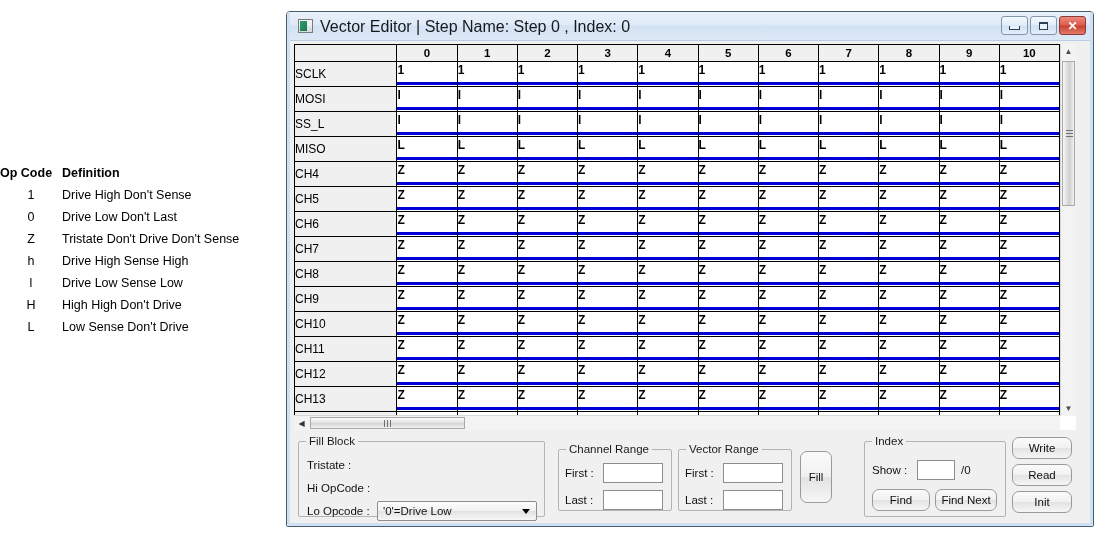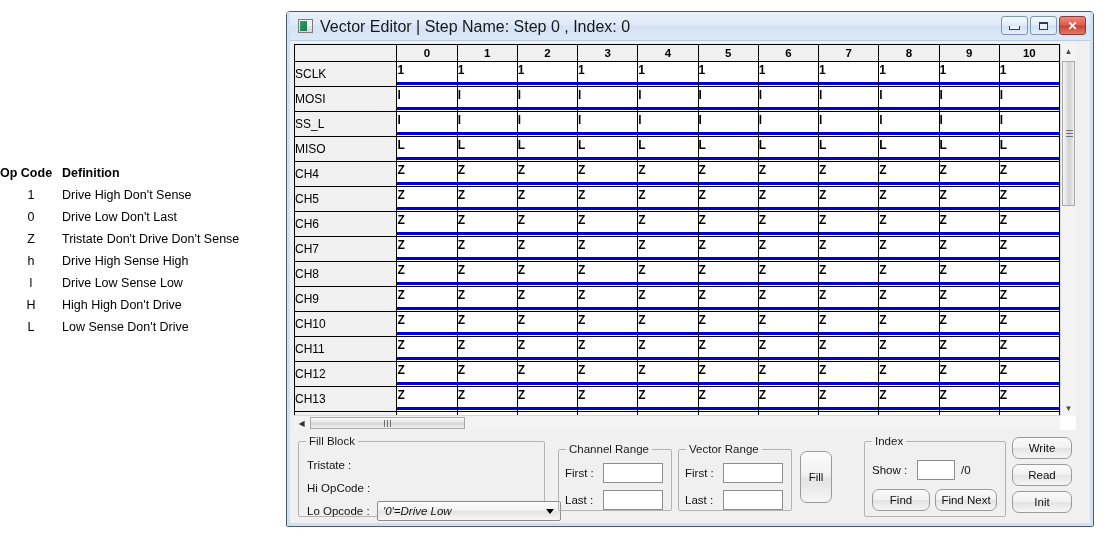--- a/index.html
+++ b/index.html
@@ -660,21 +660,21 @@
       </div>
     </div>
 
     <div id="bottom">
 
       <fieldset class="grp" id="grp-fill">
         <legend>Fill Block</legend>
         <div class="lbl" style="left:8px; top:12px;">Tristate :</div>
         <div class="lbl" style="left:8px; top:35px;">Hi OpCode :</div>
         <div class="lbl" style="left:8px; top:58px;">Lo Opcode :</div>
-        <div class="combo" style="left:78px; top:54px; width:184px;font-style:italic;">
+        <div class="combo" style="left:78px; top:54px; width:160px;">
           <span>'0'=Drive Low</span>
           <span class="arr"></span>
         </div>
       </fieldset>
 
       <fieldset class="grp" id="grp-range">
         <fieldset class="grp" id="grp-chan">
           <legend>Channel Range</legend>
           <div class="lbl" style="left:6px; top:12px;">First :</div>
           <div class="txtbox" style="left:44px; top:8px; width:60px;"></div>

